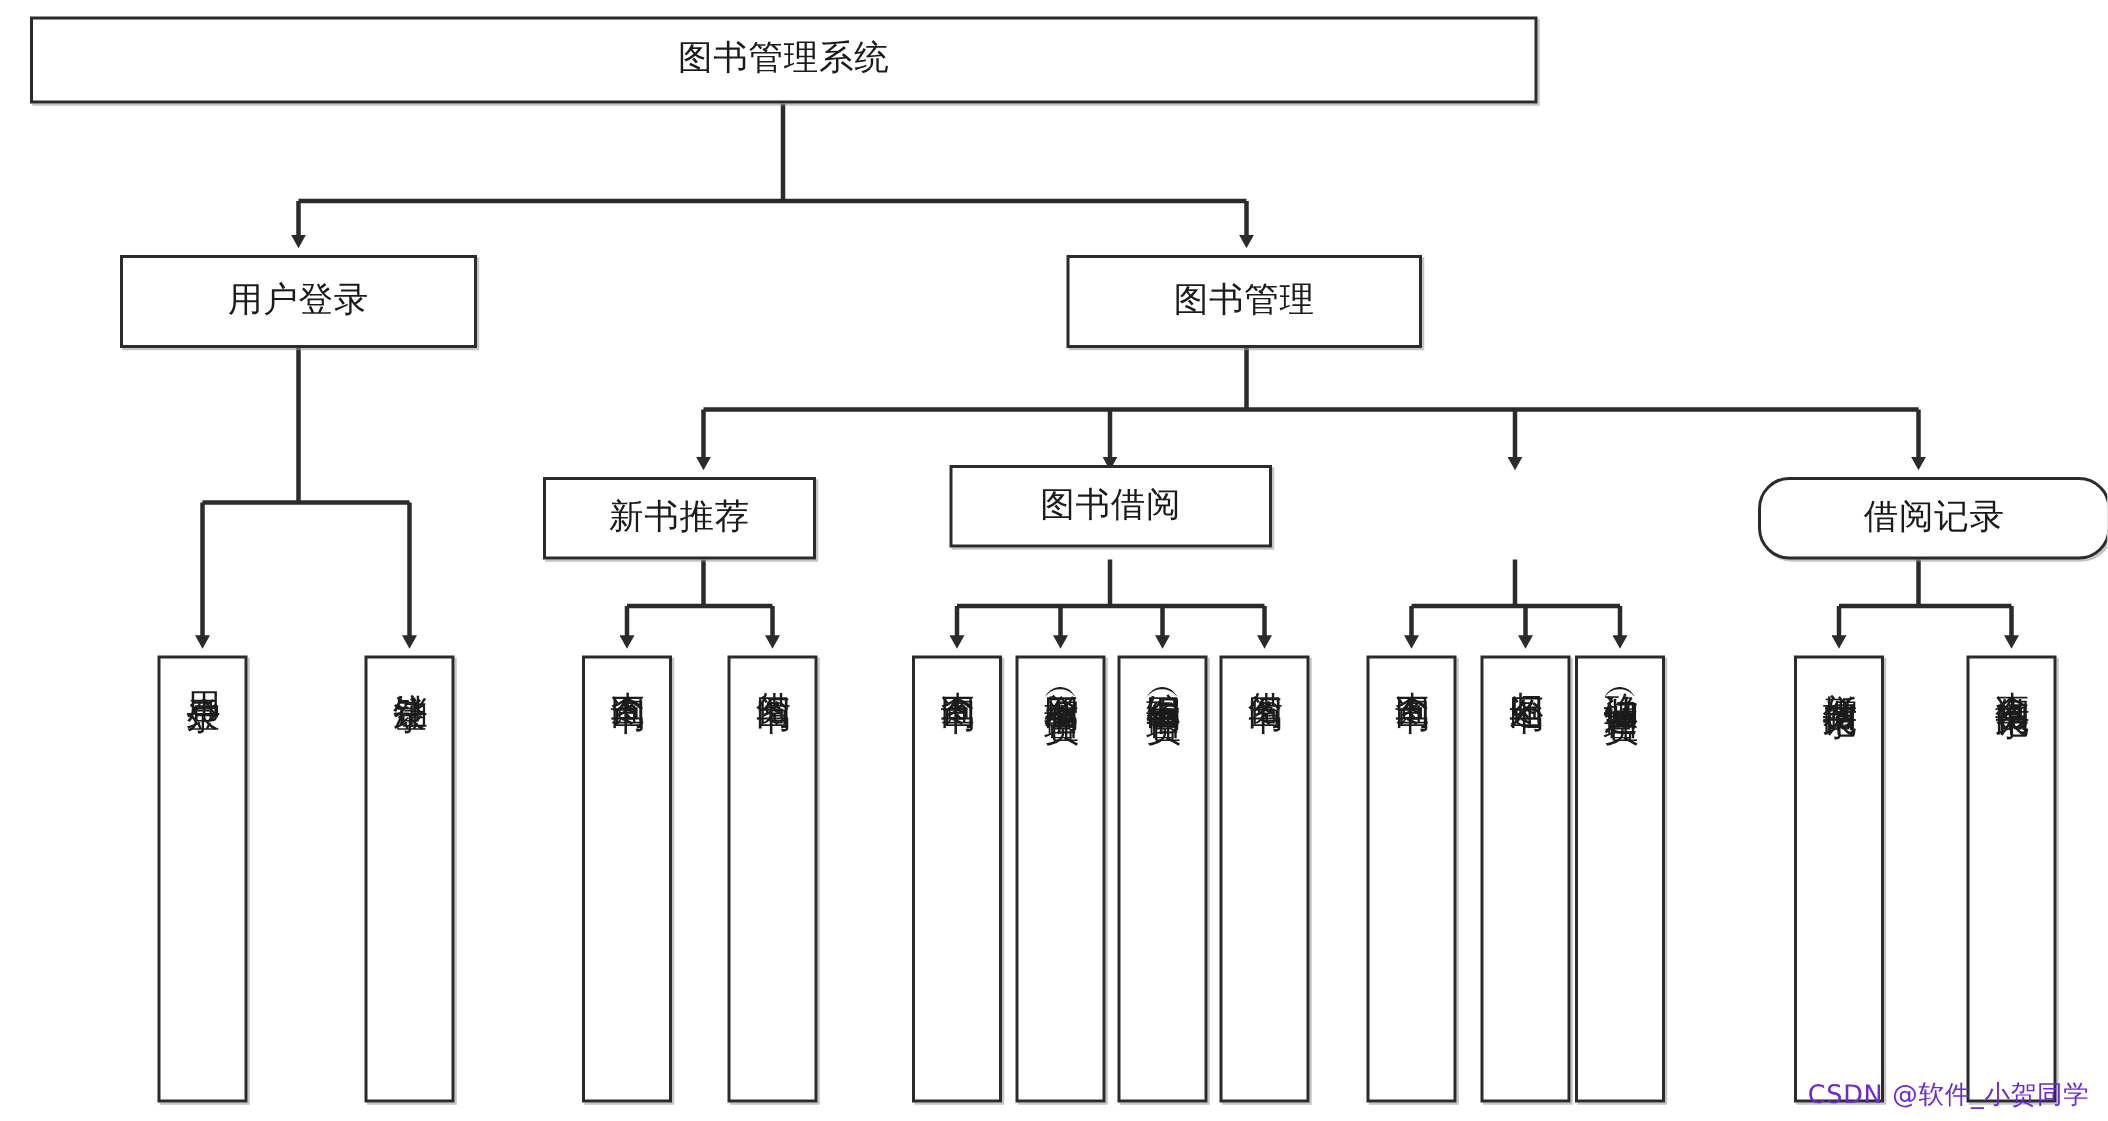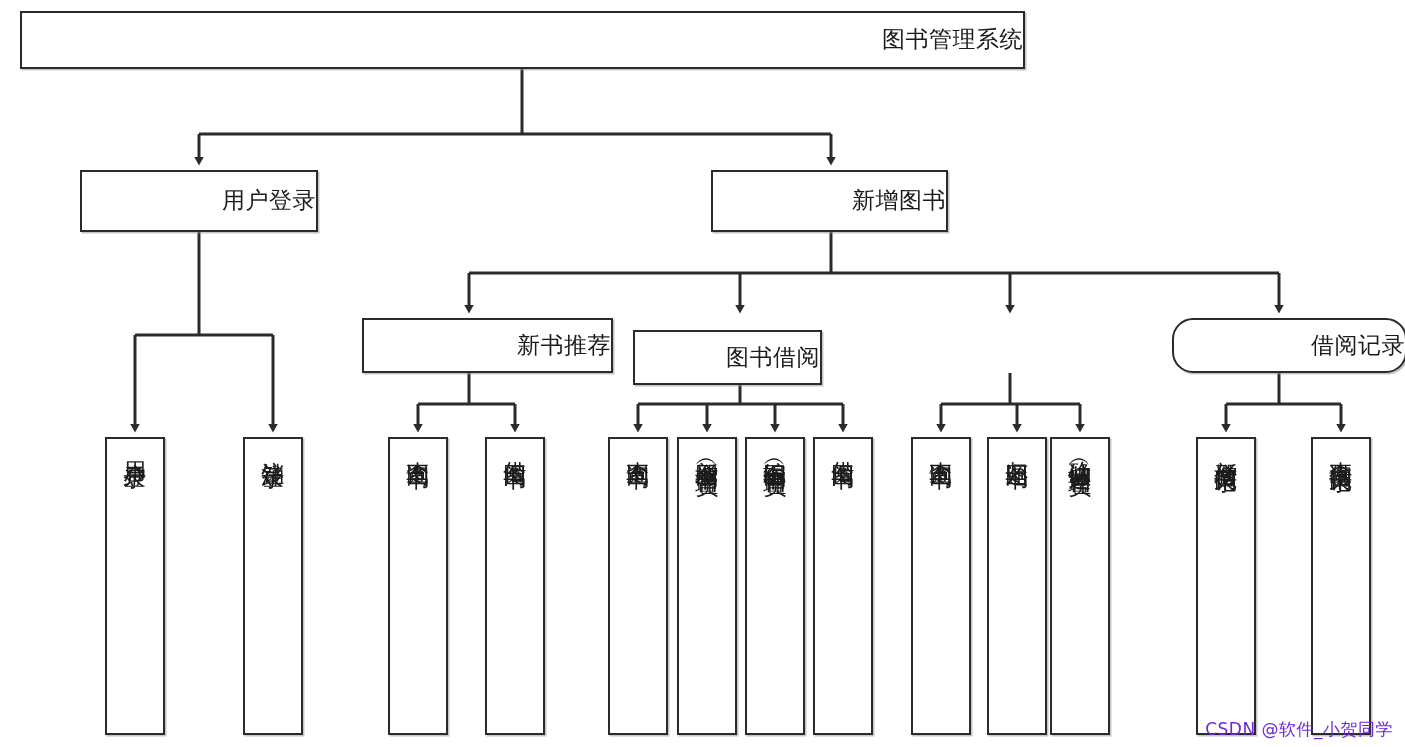--- a/index.html
+++ b/index.html
@@ -24,21 +24,21 @@
     width: 1405px;
     height: 747px;
   }
   .node-box {
     position: absolute;
     box-sizing: border-box;
     border: 2.5px solid #2b2b2b;
     background: #ffffff;
     display: flex;
     align-items: center;
-    justify-content: flex-end;
+    justify-content: center;
     box-shadow: 1.5px 1.5px 0 rgba(150,150,150,0.55);
   }
   .node-label-h {
     font-size: 23px;
     color: #1b1b1b;
     letter-spacing: 0.5px;
     line-height: 1.1;
     white-space: nowrap;
     text-align: center;
   }
@@ -124,27 +124,27 @@
   </svg>
 
   <div class="node-box" id="node-root" style="left: 20px; top: 11px; width: 1005px; height: 58px;">
     <span class="node-label-h">图书管理系统</span>
   </div>
 
   <div class="node-box" id="node-l2-0" style="left: 80px; top: 170px; width: 238px; height: 62px;">
     <span class="node-label-h">用户登录</span>
   </div>
   <div class="node-box" id="node-l2-1" style="left: 711px; top: 170px; width: 237px; height: 62px;">
-    <span class="node-label-h">新增图书</span>
+    <span class="node-label-h">图书管理</span>
   </div>
 
-  <div class="node-box" id="node-l3-0" style="left: 362px; top: 318px; width: 251px; height: 55px;">
+  <div class="node-box" id="node-l3-0" style="left: 362px; top: 318px; width: 182px; height: 55px;">
     <span class="node-label-h">新书推荐</span>
   </div>
-  <div class="node-box" id="node-l3-1" style="left: 633px; top: 330px; width: 189px; height: 55px;">
+  <div class="node-box" id="node-l3-1" style="left: 633px; top: 310px; width: 215px; height: 55px;">
     <span class="node-label-h">图书借阅</span>
   </div>
   <div class="node-box" id="node-l3-3" style="left: 1172px; top: 318px; width: 235px; height: 55px; border-radius: 21px;">
     <span class="node-label-h">借阅记录</span>
   </div>
 
   <div class="node-box vertical" id="node-leaf-0" style="left: 105px; top: 437px; width: 60px; height: 298px;">
     <span class="node-label-v">用户登录</span>
   </div>
   <div class="node-box vertical" id="node-leaf-1" style="left: 243px; top: 437px; width: 60px; height: 298px;">

